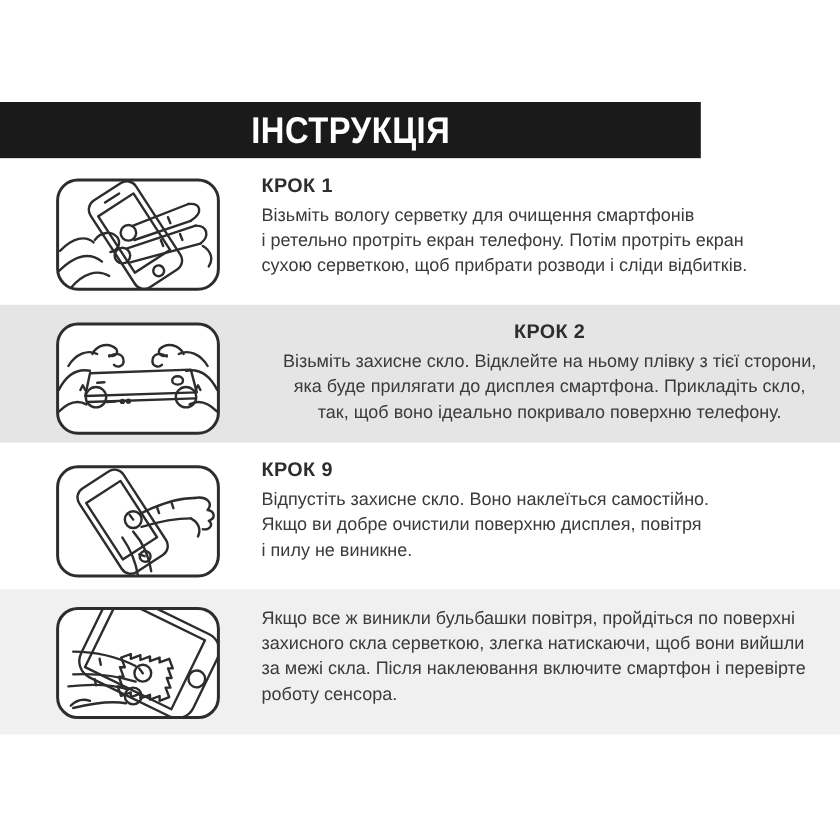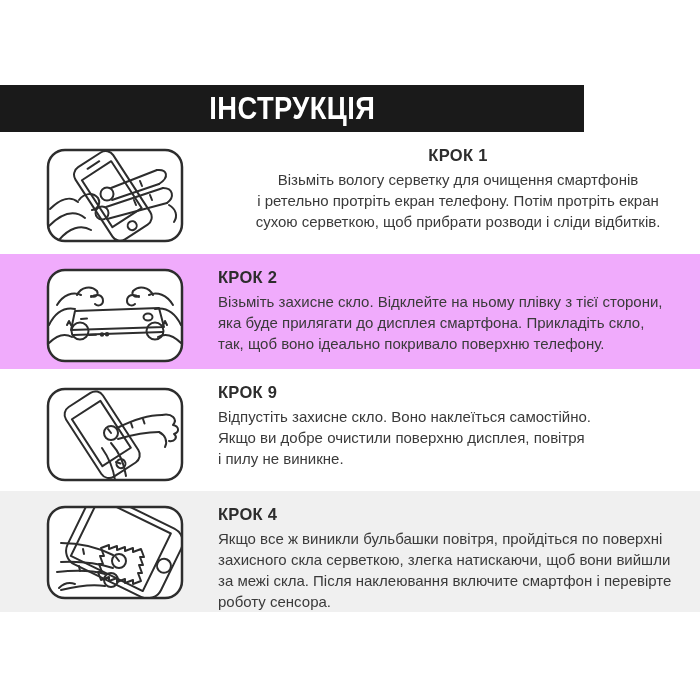--- a/index.html
+++ b/index.html
@@ -28,22 +28,22 @@
   }
 
   .steps { position: absolute; left: 0; top: 132px; width: 700px; }
   .step-row {
     display: flex;
     align-items: flex-start;
     padding-left: 45px;
     box-sizing: border-box;
     width: 700px;
   }
-  .step-row.r1 { height: 122px; background: #ffffff; text-align: center; }
-  .step-row.r2 { height: 115px; background: #f0abfc; }
+  .step-row.r1 { height: 122px; background: #ffffff; }
+  .step-row.r2 { height: 115px; background: #e5e5e5; text-align: center; }
   .step-row.r3 { height: 122px; background: #ffffff; }
   .step-row.r4 { height: 121px; background: #f0f0f0; }
 
   .illus { width: 140px; height: 97px; flex: none; }
   .r1 .illus { margin-top: 15px; }
   .r2 .illus { margin-top: 13px; }
   .r3 .illus { margin-top: 17px; }
   .r4 .illus { margin-top: 13px; }
 
   .step-text { margin-left: 33px; margin-top: 14px; width: 480px; }
@@ -226,21 +226,20 @@
           <circle class="ln" cx="66" cy="76" r="7"></circle>
           <path class="ln" d="M60,70 C46,66 30,66 12,68"></path>
           <path class="ln" d="M60,82 C48,80 32,82 16,86"></path>
           <path class="ln" d="M38,45 l1,5"></path>
           <path class="ln" d="M34,62 l1,5"></path>
           <path class="ln" d="M71,53 l3,4"></path>
           <path class="ln" d="M30,80 C24,78 18,80 14,84"></path>
         </g>
       </svg>
       <div class="step-text">
-        <p class="step-label">КРОК 4</p>
         <p class="step-body">Якщо все ж виникли бульбашки повітря, пройдіться по поверхні
 захисного скла серветкою, злегка натискаючи, щоб вони вийшли
 за межі скла. Після наклеювання включите смартфон і перевірте
 роботу сенсора.</p>
       </div>
     </div>
 
   </div>
 </div>
 

